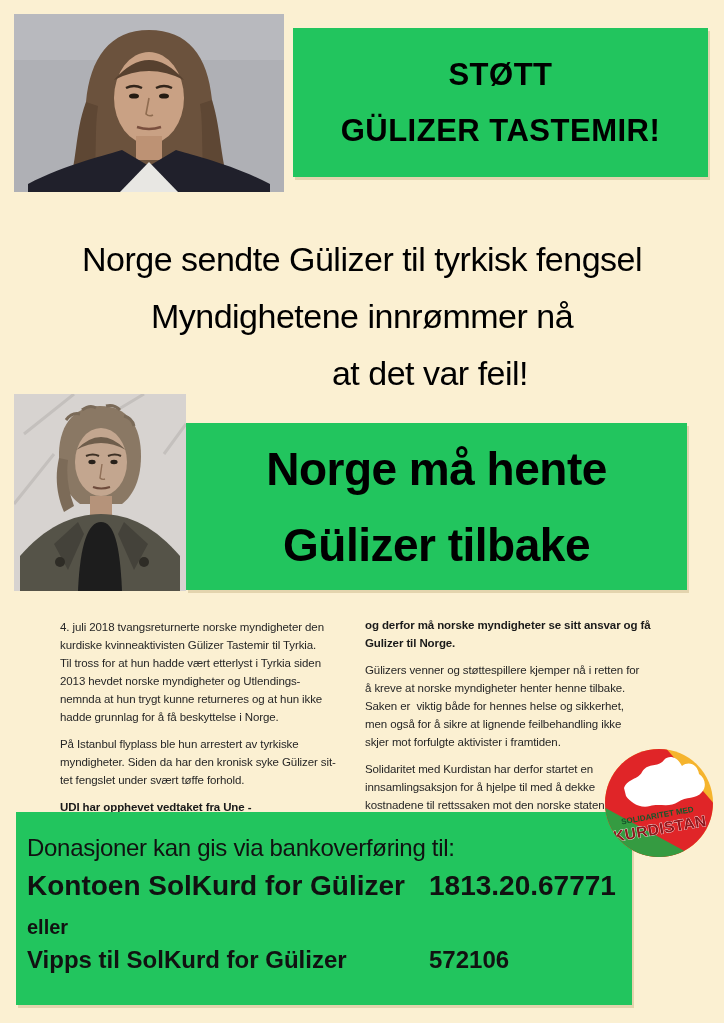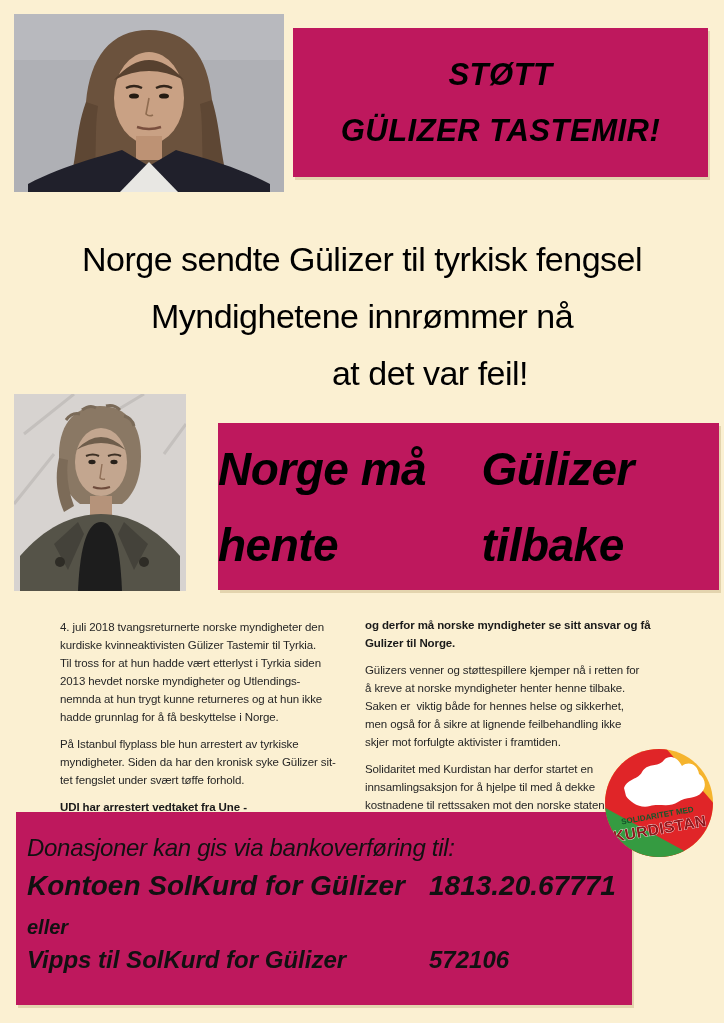--- a/index.html
+++ b/index.html
@@ -6,37 +6,37 @@
   html,body { background:#d8d8d8; }
   .page {
     position:relative; width:724px; height:1023px; margin:0 auto;
     background:#FBF0D2; overflow:hidden;
     font-family:"Liberation Sans", sans-serif; color:#000;
   }
   .photo { position:absolute; display:block; }
   #photo1 { left:14px; top:14px; width:270px; height:178px; }
   #photo2 { left:14px; top:394px; width:172px; height:197px; }
 
-  .yellow-box { background:#be185d; box-shadow:2px 3px 0 rgba(120,90,10,0.18);font-style:italic; }
+  .yellow-box { background:#22c55e; box-shadow:2px 3px 0 rgba(120,90,10,0.18); }
 
   .support-box {
     position:absolute; left:293px; top:28px; width:415px; height:149px;
     display:flex; flex-direction:column; justify-content:center; align-items:center;
     font-weight:bold; font-size:31px; line-height:56px; letter-spacing:0.5px;
   }
   .headline {
     position:absolute; left:0; top:231px; width:724px; text-align:center;
     font-weight:normal; font-size:34px; line-height:57px; letter-spacing:-0.5px;
   }
   .headline .hl3 { transform:translateX(68px); }
 
   .demand-banner {
     position:absolute; left:186px; top:423px; width:501px; height:167px;
-    display:flex; flex-direction:row; justify-content:center; align-items:center;
-    font-weight:bold; font-size:46px; line-height:76px; letter-spacing:-0.5px;margin-left:32px;
+    display:flex; flex-direction:column; justify-content:center; align-items:center;
+    font-weight:bold; font-size:46px; line-height:76px; letter-spacing:-0.5px;
   }
 
   .body-col {
     position:absolute; top:618px; width:300px;
     font-size:11.5px; line-height:18px; letter-spacing:-0.1px; color:#262626;
   }
   .body-col p { white-space:pre; margin-bottom:9px; }
   .body-col p.bold { font-weight:bold; color:#1a1a1a; }
   #col-left  { left:60px; }
   #col-right { left:365px; top:616px; }
@@ -120,21 +120,21 @@
   <div id="col-left" class="body-col">
     <p>4. juli 2018 tvangsreturnerte norske myndigheter den
 kurdiske kvinneaktivisten Gülizer Tastemir til Tyrkia.
 Til tross for at hun hadde vært etterlyst i Tyrkia siden
 2013 hevdet norske myndigheter og Utlendings-
 nemnda at hun trygt kunne returneres og at hun ikke
 hadde grunnlag for å få beskyttelse i Norge.</p>
     <p>På Istanbul flyplass ble hun arrestert av tyrkiske
 myndigheter. Siden da har den kronisk syke Gülizer sit-
 tet fengslet under svært tøffe forhold.</p>
-    <p class="bold">UDI har arrestert vedtaket fra Une -</p>
+    <p class="bold">UDI har opphevet vedtaket fra Une -</p>
   </div>
   <div id="col-right" class="body-col">
     <p class="bold">og derfor må norske myndigheter se sitt ansvar og få
 Gulizer til Norge.</p>
     <p>Gülizers venner og støttespillere kjemper nå i retten for
 å kreve at norske myndigheter henter henne tilbake.
 Saken er  viktig både for hennes helse og sikkerhet,
 men også for å sikre at lignende feilbehandling ikke
 skjer mot forfulgte aktivister i framtiden.</p>
     <p>Solidaritet med Kurdistan har derfor startet en

